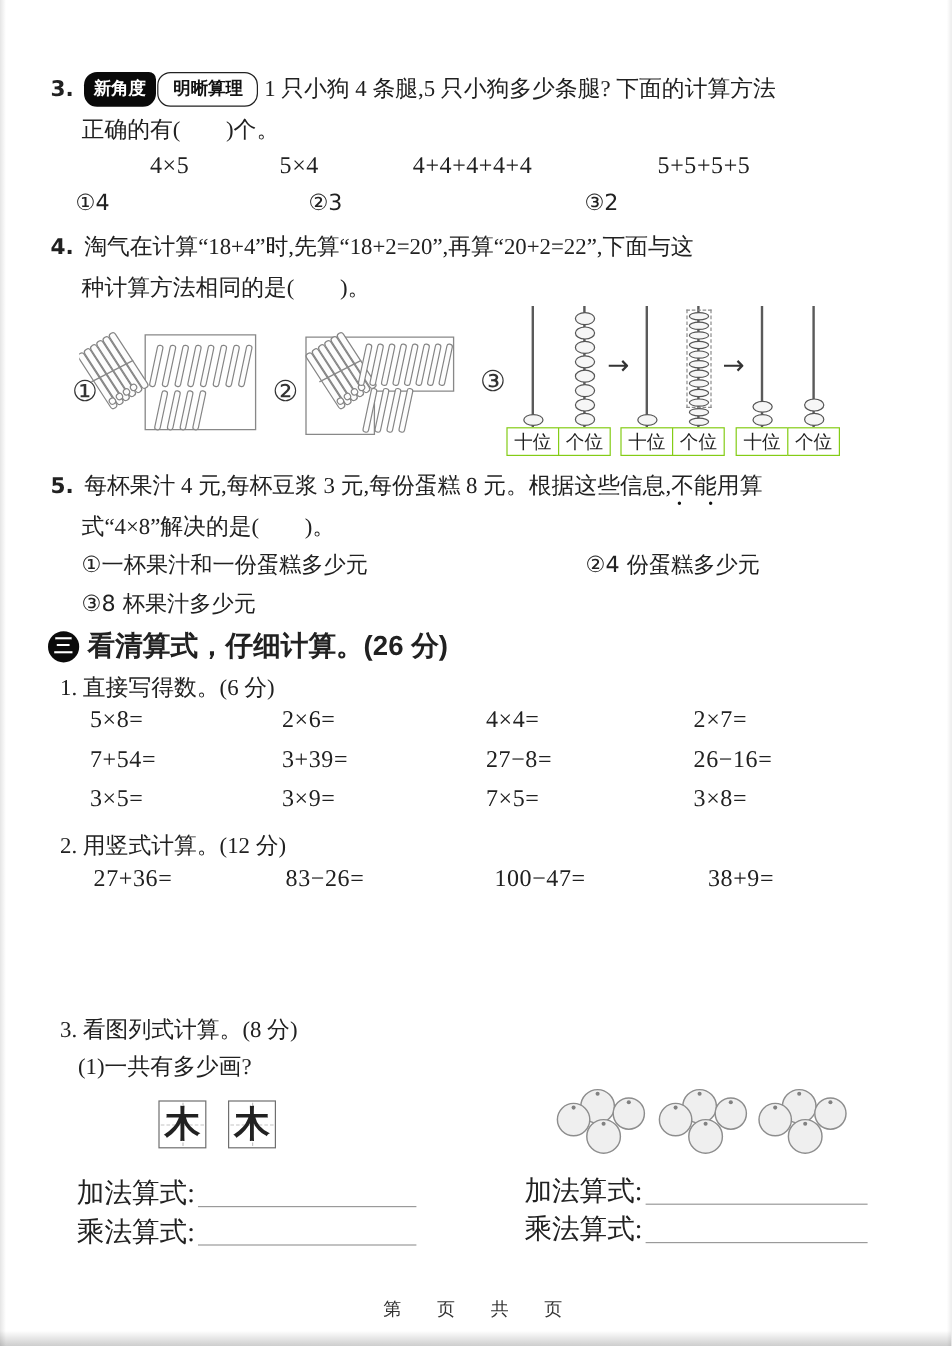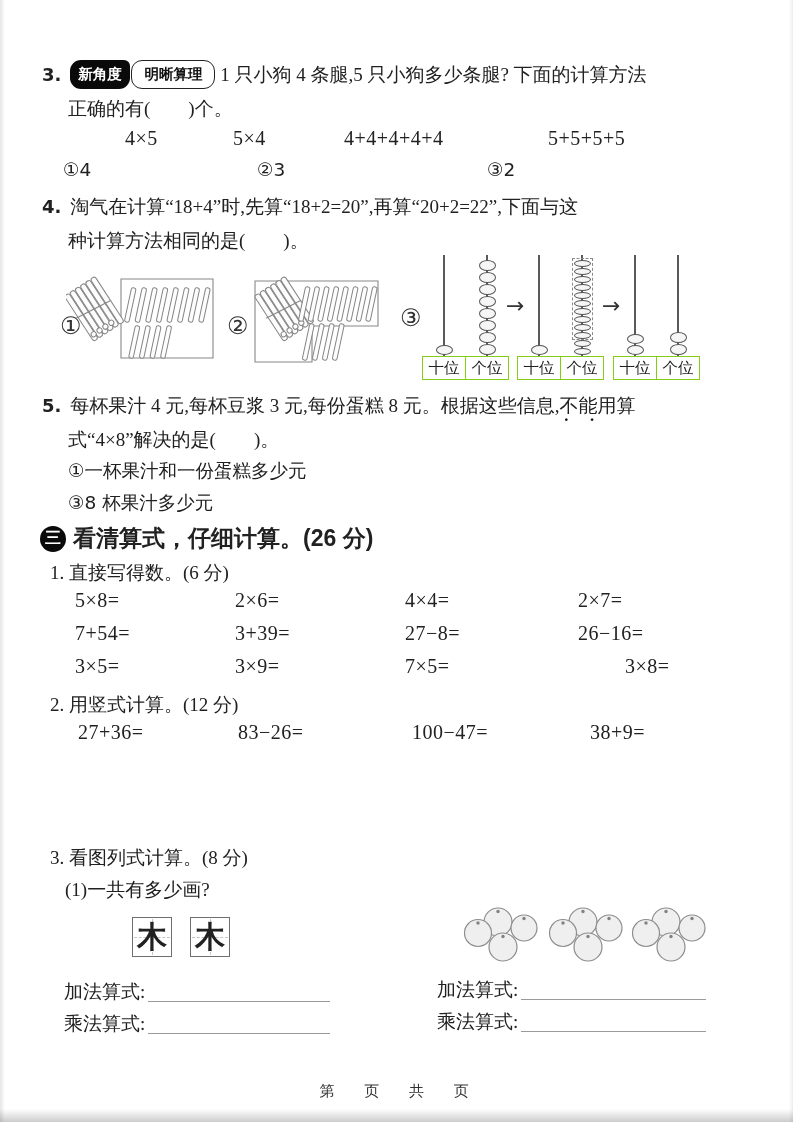--- a/index.html
+++ b/index.html
@@ -61,21 +61,21 @@
   .orange{fill:#efefef;stroke:#8d8d8d;stroke-width:1.2;}
   .calyx{fill:#818181;}
 
   
   .hanzi-box{width:38px;height:38px;border:1.5px solid #6f6f6f;position:relative;display:inline-block;margin-right:18px;background:#fff;box-sizing:content-box;}
   .hanzi-box::before{content:"";position:absolute;left:1px;right:1px;top:50%;border-top:1px dashed #c4c4c4;}
   .hanzi-box::after{content:"";position:absolute;top:1px;bottom:1px;left:50%;border-left:1px dashed #c4c4c4;}
   .hanzi-box span{position:absolute;inset:0;display:flex;align-items:center;justify-content:center;font-size:30px;font-weight:bold;z-index:1;}
 
   
-  .ans-line{font-size:19px;white-space:nowrap;}
+  .ans-line{font-size:23px;white-space:nowrap;}
   .blank{display:inline-block;border-bottom:1.2px solid #9a9a9a;height:19px;vertical-align:-4px;margin-left:3px;}
 
   .footer{left:0;right:0;top:1082px;text-align:center;font-size:15px;color:#333;letter-spacing:5px;word-spacing:16px;}
 
   
   .edge-bottom{position:absolute;left:0;right:0;bottom:0;height:13px;background:linear-gradient(to bottom,rgba(0,0,0,0),rgba(0,0,0,0.20));}
   .edge-left{position:absolute;left:0;top:0;bottom:0;width:5px;background:linear-gradient(to right,rgba(0,0,0,0.10),rgba(0,0,0,0));}
   .edge-right{position:absolute;right:0;top:0;bottom:0;width:4px;background:linear-gradient(to left,rgba(0,0,0,0.07),rgba(0,0,0,0));}
 </style>
 </head>
@@ -214,20 +214,21 @@
         <div class="bead" style="left: 57px; top: 79px; height: 11px;"></div>
       </div>
     </div>
 
   <div class="abs qtext" style="left:42px;top:394px;">
     <span class="qnum">5.</span>
     <span>每杯果汁 4 元,每杯豆浆 3 元,每份蛋糕 8 元。根据这些信息,</span><span class="emph">不能</span><span>用算</span>
   </div>
   <div class="abs qtext" style="left:68px;top:428px;">式“4×8”解决的是(　　)。</div>
   <span class="abs circ" style="left:68px;top:458px;">①一杯果汁和一份蛋糕多少元</span>
+  <span class="abs circ" style="left:488px;top:458px;">②4 份蛋糕多少元</span>
   <span class="abs circ" style="left:68px;top:490px;">③8 杯果汁多少元</span>
 
   <div class="abs sec-head" style="left:40px;top:523px;">
     <span class="sec-badge">三</span>
     <span class="sec-title">看清算式，仔细计算。(26 分)</span>
   </div>
 
   <div class="abs sub-title" style="left:50px;top:560px;">1. 直接写得数。(6 分)</div>
 
   <div class="abs sub-title" style="left:50px;top:692px;">2. 用竖式计算。(12 分)</div>
@@ -292,18 +293,18 @@
     <span class="abs expr" style="left: 235px; top: 589px;">2×6=</span>
     <span class="abs expr" style="left: 405px; top: 589px;">4×4=</span>
     <span class="abs expr" style="left: 578px; top: 589px;">2×7=</span>
     <span class="abs expr" style="left: 75px; top: 622px;">7+54=</span>
     <span class="abs expr" style="left: 235px; top: 622px;">3+39=</span>
     <span class="abs expr" style="left: 405px; top: 622px;">27−8=</span>
     <span class="abs expr" style="left: 578px; top: 622px;">26−16=</span>
     <span class="abs expr" style="left: 75px; top: 655px;">3×5=</span>
     <span class="abs expr" style="left: 235px; top: 655px;">3×9=</span>
     <span class="abs expr" style="left: 405px; top: 655px;">7×5=</span>
-    <span class="abs expr" style="left: 578px; top: 655px; margin-left: 47px;">3×8=</span>
+    <span class="abs expr" style="left: 578px; top: 655px;">3×8=</span>
     <span class="abs expr" style="left: 78px; top: 721px;">27+36=</span>
     <span class="abs expr" style="left: 238px; top: 721px;">83−26=</span>
     <span class="abs expr" style="left: 412px; top: 721px;">100−47=</span>
     <span class="abs expr" style="left: 590px; top: 721px;">38+9=</span>
   </div>
 
 </body></html>

